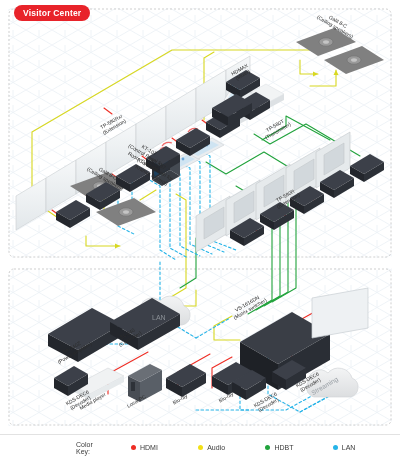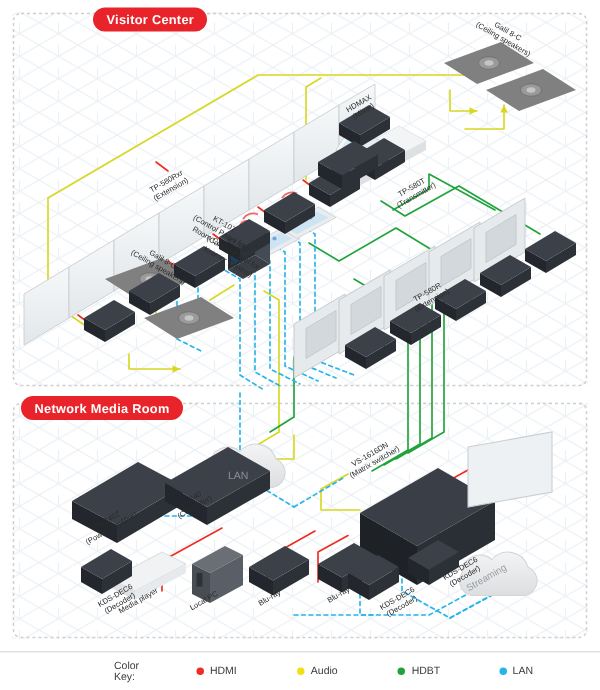--- a/index.html
+++ b/index.html
@@ -20,21 +20,21 @@
     background:#e8232a;
     color:#ffffff;
     font-weight:bold;
     font-size:8.5px;
     letter-spacing:.2px;
     padding:3px 9px 3px 9px;
     border-radius:9px;
     white-space:nowrap;
     z-index:40;
   }
-  #badge-visitor { left:14px; top:5px;margin-left:48px; }
+  #badge-visitor { left:14px; top:5px; }
   #badge-network { left:14px; top:264px; }
 
   
   .lbl {
     position:absolute;
     font-size:5.1px;
     color:#2b2b2b;
     line-height:1.25;
     white-space:nowrap;
     z-index:30;
@@ -459,21 +459,20 @@
       <polygon points="286,380 306,368 306,378 286,390" fill="#2c3037"></polygon>
     </g>
     <g>
       <polygon points="54,378 74,366 88,374 68,386" fill="#3c4049"></polygon>
       <polygon points="54,378 68,386 68,396 54,388" fill="#23262c"></polygon>
       <polygon points="68,386 88,374 88,384 68,396" fill="#2c3037"></polygon>
     </g>
   </svg>
 
   <div class="badge" id="badge-visitor">Visitor Center</div>
-  <div class="badge" id="badge-network">Network Media Room</div>
 
   <div class="lbl rot-r" style="left:100px; top:118px;">
     <b>TP-580Rxr</b>
       <b>(Extension)</b>
   </div>
 
   <div class="lbl rot-r" style="left:274px; top:192px;">
     <b>TP-580R</b>
       <b>(Extension)</b>
   </div>

